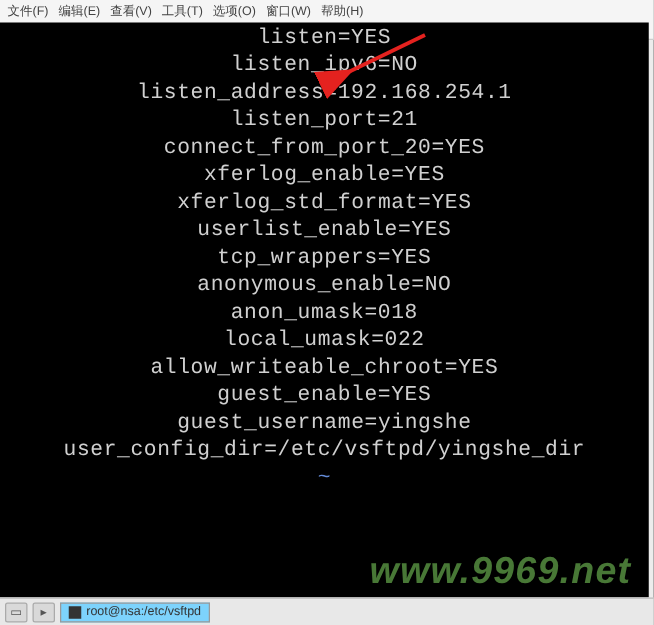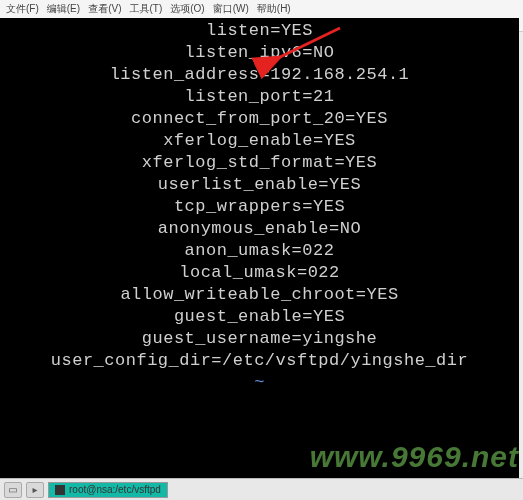--- a/index.html
+++ b/index.html
@@ -2,25 +2,25 @@
 <html><head>
   <meta charset="utf-8">
   <style>
     * { margin:0; padding:0; box-sizing:border-box; }
     body { width:523px; height:500px; background:#ececec; font-family:"Microsoft YaHei",sans-serif; overflow:hidden; position:relative; }
     .menubar { height:32px; background:#f5f5f5; border-bottom:1px solid #ccc; font-size:10px; color:#444; padding:2px 6px; display:flex; gap:8px; }
     .menubar span { cursor:default; }
     .terminal { position:absolute; top:18px; left:0; right:4px; bottom:22px; background:#000; color:#d0d0d0; font-family:"Consolas","Courier New",monospace; font-size:17px; line-height:22px; padding:2px 4px; letter-spacing:0.5px; overflow:hidden;text-align:center; }
     .line { white-space:pre; }
     .tilde { color:#638ad6; }
-    .watermark { position:absolute; right:4px; bottom:26px; font-size:30px; font-weight:bold; font-style:italic; color:rgba(120,200,90,0.6); letter-spacing:1px; pointer-events:none; font-family:Arial,sans-serif; }
+    .watermark { position:absolute; right:18px; bottom:26px; font-size:30px; font-weight:bold; font-style:italic; color:rgba(120,200,90,0.6); letter-spacing:1px; pointer-events:none; font-family:Arial,sans-serif; }
     .csdn { position:absolute; right:6px; bottom:3px; font-size:10px; color:#bfbfbf; font-family:Arial,sans-serif; }
     .taskbar { position:absolute; left:0; right:0; bottom:0; height:22px; background:#e8e8e8; border-top:1px solid #bbb; display:flex; align-items:center; padding:0 4px; gap:4px; }
     .tb-btn { width:18px; height:16px; background:#d9d9d9; border:1px solid #aaa; border-radius:2px; display:flex; align-items:center; justify-content:center; font-size:10px; color:#555;}
-    .tb-tab { height:16px; background:#14b8a6; border:1px solid #999; padding:0 6px; font-size:10px; color:#333; display:flex; align-items:center; gap:4px; }
+    .tb-tab { height:16px; background:#7dd3fc; border:1px solid #999; padding:0 6px; font-size:10px; color:#333; display:flex; align-items:center; gap:4px; }
     .tb-icon { width:10px; height:10px; background:#333; display:inline-block;}
     .arrow-svg { position:absolute; top:18px; left:0; width:519px; height:80px; pointer-events:none; }
   </style>
 </head>
 <body>
 
 <div class="menubar">
   <span>文件(F)</span>
   <span>编辑(E)</span>
   <span>查看(V)</span>
@@ -34,21 +34,21 @@
   <div class="line">listen=YES</div>
   <div class="line">listen_ipv6=NO</div>
   <div class="line">listen_address=192.168.254.1</div>
   <div class="line">listen_port=21</div>
   <div class="line">connect_from_port_20=YES</div>
   <div class="line">xferlog_enable=YES</div>
   <div class="line">xferlog_std_format=YES</div>
   <div class="line">userlist_enable=YES</div>
   <div class="line">tcp_wrappers=YES</div>
   <div class="line">anonymous_enable=NO</div>
-  <div class="line">anon_umask=022</div>
+  <div class="line">anon_umask=018</div>
   <div class="line">local_umask=022</div>
   <div class="line">allow_writeable_chroot=YES</div>
   <div class="line">guest_enable=YES</div>
   <div class="line">guest_username=yingshe</div>
   <div class="line">user_config_dir=/etc/vsftpd/yingshe_dir</div>
   <div class="line tilde">~</div>
 
 </div>
 
 <svg class="arrow-svg">

